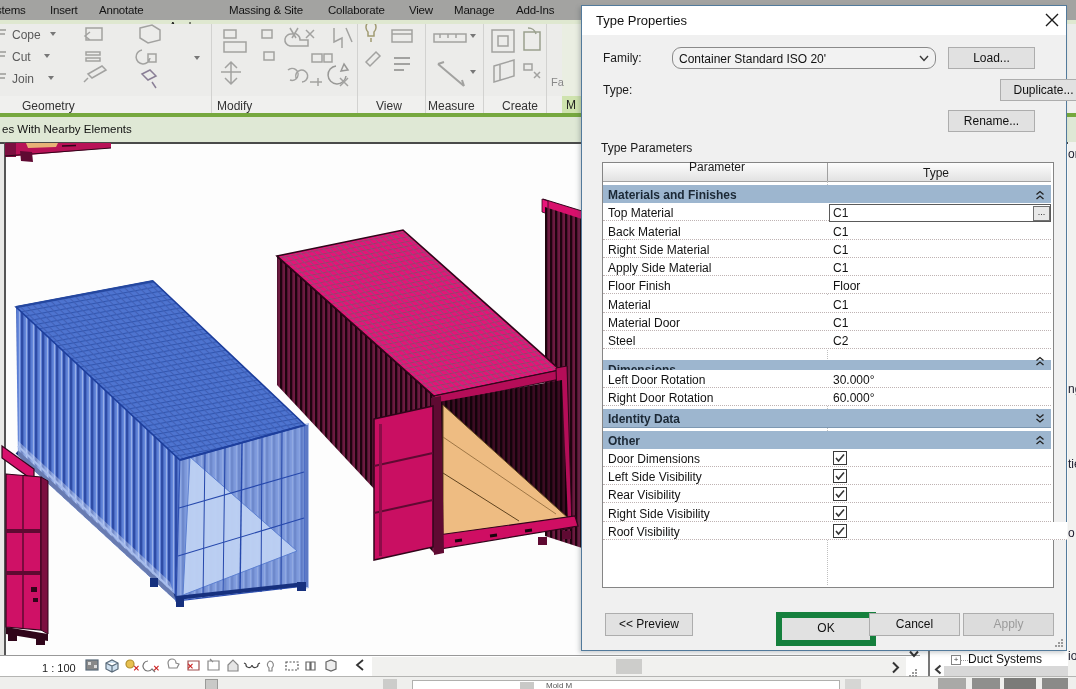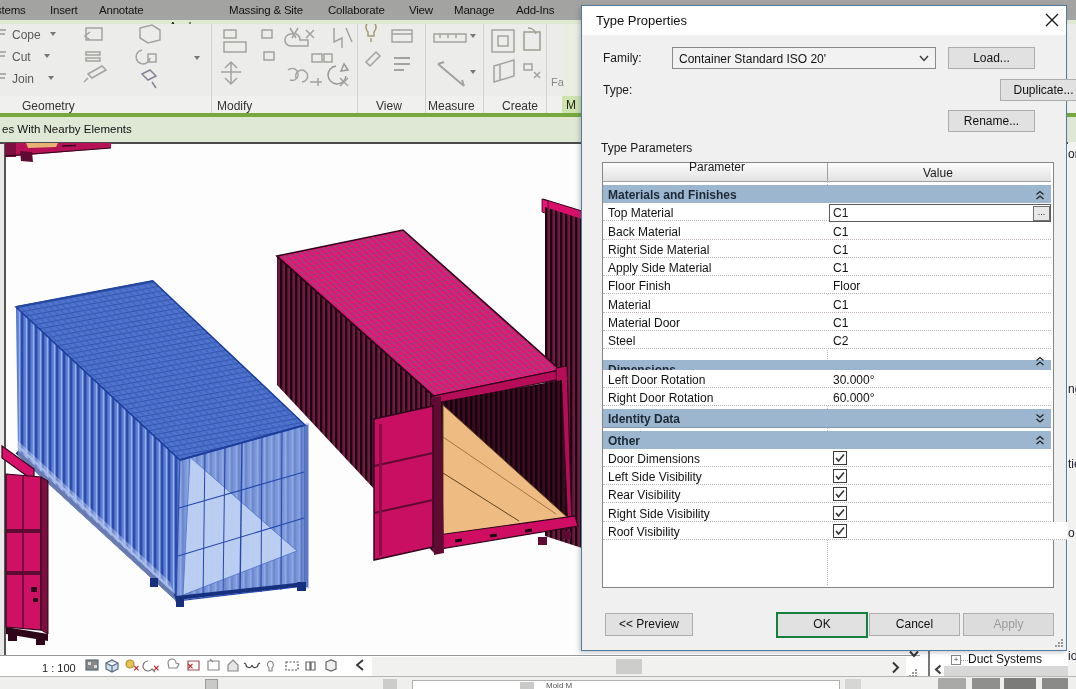--- a/index.html
+++ b/index.html
@@ -314,39 +314,39 @@
 <div class="abs t12" style="left:1068px;top:650px;color:#223;">io</div>
 
 <div id="dlg" class="abs" style="left:581px;top:5px;width:484px;height:644px;background:#f0f0f0;border:1px solid #527a9b;box-shadow:-2px 2px 4px rgba(60,70,80,0.25);"></div>
 <div class="abs" style="left:582px;top:6px;width:484px;height:29px;background:#ffffff;"></div>
 <div class="abs" style="left:596px;top:13px;font-size:13px;color:#111;">Type Properties</div>
 <svg class="abs" style="left:1045px;top:13px;" width="14" height="14" viewBox="0 0 14 14">
       <path d="M1 1 L13 13 M13 1 L1 13" stroke="#1a1a1a" stroke-width="1.4"></path>
     </svg>
 
 <div class="abs t12" style="left:603px;top:52px;">Family:</div>
-<div class="combo" style="left:672px;top:47px;width:262px;height:20px;">
+<div class="combo" style="left:672px;top:47px;width:262px;height:20px;border-radius:9px;">
       <span style="position:absolute;left:6px;top:4px;">Container Standard ISO 20'</span>
       <svg style="position:absolute;right:6px;top:7px;" width="10" height="7" viewBox="0 0 10 7">
         <path d="M1 1 L5 5.5 L9 1" stroke="#3a3a3a" stroke-width="1.4" fill="none"></path>
       </svg>
     </div>
 <div class="btn" style="left:948px;top:47px;width:85px;height:20px;line-height:20px;">Load...</div>
 
 <div class="abs t12" style="left:603px;top:84px;">Type:</div>
 <div class="btn" style="left:1000px;top:79px;width:85px;height:20px;line-height:20px;">Duplicate...</div>
 <div class="btn" style="left:948px;top:110px;width:85px;height:20px;line-height:20px;">Rename...</div>
 
 <div class="abs t12" style="left:601px;top:142px;">Type Parameters</div>
 
 <div class="abs" style="left:602px;top:162px;width:450px;height:424px;background:#fff;border:1px solid #858585;"></div>
 <div class="abs" style="left:603px;top:163px;width:448px;height:18px;background:linear-gradient(#fdfdfd,#e2e2e2);border-bottom:1px solid #a0a0a0;"></div>
 <div class="abs" style="left:827px;top:163px;width:1px;height:18px;background:#a0a0a0;"></div>
 <div class="abs t12" style="left:689px;top:161px;">Parameter</div>
-<div class="abs t12" style="left:923px;top:167px;">Value</div>
+<div class="abs t12" style="left:923px;top:167px;">Type</div>
 <div id="tblrows">
   <div class="abs" style="left:827px;top:181px;width:1px;height:404px;border-left:1px dotted #c0c0c0;"></div>
   <svg class="abs" style="left:1035px;top:190px;z-index:6" width="10" height="11" viewBox="0 0 10 11">
         <path d="M1.5 4.5 L5 1.5 L8.5 4.5 M1.5 9 L5 6 L8.5 9" stroke="#222" stroke-width="1.3" fill="none"></path>
       </svg>
   <svg class="abs" style="left:1035px;top:356px;z-index:6" width="10" height="11" viewBox="0 0 10 11">
         <path d="M1.5 4.5 L5 1.5 L8.5 4.5 M1.5 9 L5 6 L8.5 9" stroke="#222" stroke-width="1.3" fill="none"></path>
       </svg>
   <svg class="abs" style="left:1035px;top:413px;z-index:6" width="10" height="11" viewBox="0 0 10 11">
         <path d="M1.5 1.5 L5 4.5 L8.5 1.5 M1.5 6 L5 9 L8.5 6" stroke="#222" stroke-width="1.3" fill="none"></path>
@@ -448,21 +448,21 @@
         <span class="chk">
           <svg width="12" height="12" viewBox="0 0 12 12" style="position:absolute;left:0;top:0">
             <path d="M2 6 L4.5 9 L10 2.5" stroke="#333" stroke-width="1.6" fill="none"></path>
           </svg>
         </span>
       </div>
   <svg class="abs" style="left:232px;top:0px;" width="1" height="1"></svg>
 </div>
 
 <div class="btn" style="left:605px;top:613px;width:86px;height:21px;line-height:21px;">&lt;&lt; Preview</div>
-<div class="btn" style="left:776px;top:612px;width:88px;height:22px;line-height:20px;border:2px solid #15803d;">OK</div>
+<div class="btn" style="left:776px;top:612px;width:88px;height:22px;line-height:20px;border:6px solid #15803d;">OK</div>
 <div class="btn" style="left:869px;top:613px;width:89px;height:21px;line-height:21px;">Cancel</div>
 <div class="btn" style="left:963px;top:613px;width:89px;height:21px;line-height:21px;color:#9b9b9b;background:#dcdcdc;">Apply</div>
 <svg class="abs" style="left:1054px;top:638px;" width="10" height="10" viewBox="0 0 10 10">
       <g fill="#9a9a9a">
         <rect x="7" y="1" width="2" height="2"></rect>
         <rect x="4" y="4" width="2" height="2"></rect>
         <rect x="7" y="4" width="2" height="2"></rect>
         <rect x="1" y="7" width="2" height="2"></rect>
         <rect x="4" y="7" width="2" height="2"></rect>
         <rect x="7" y="7" width="2" height="2"></rect>

